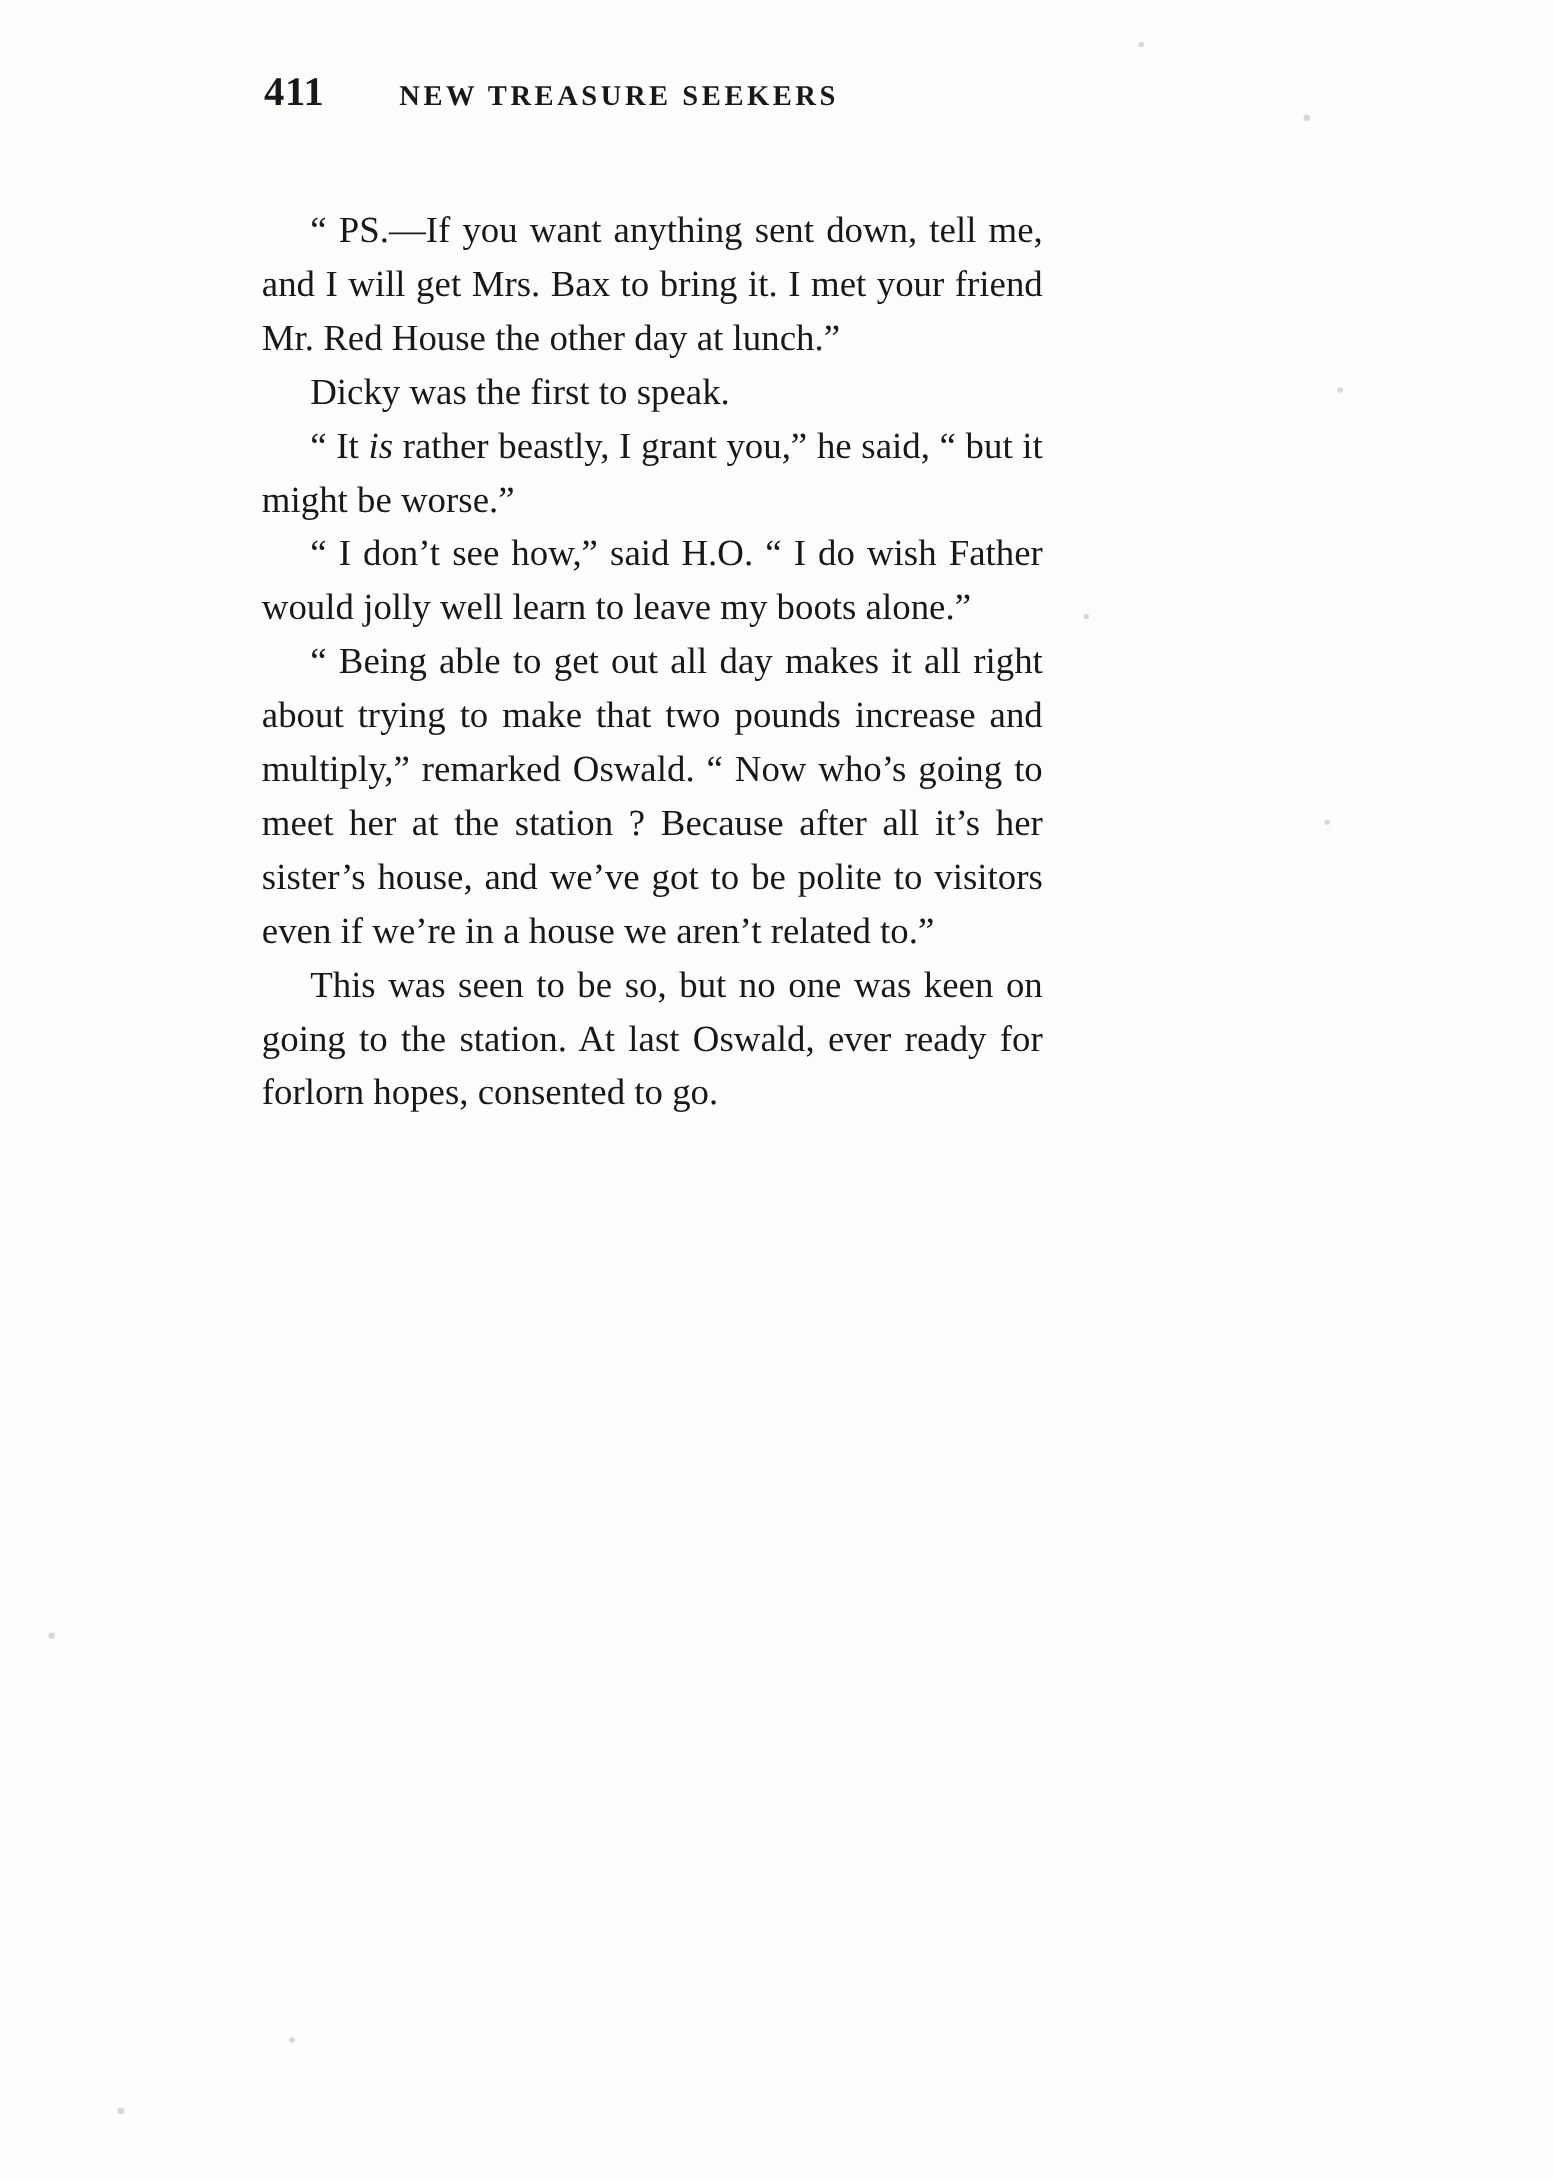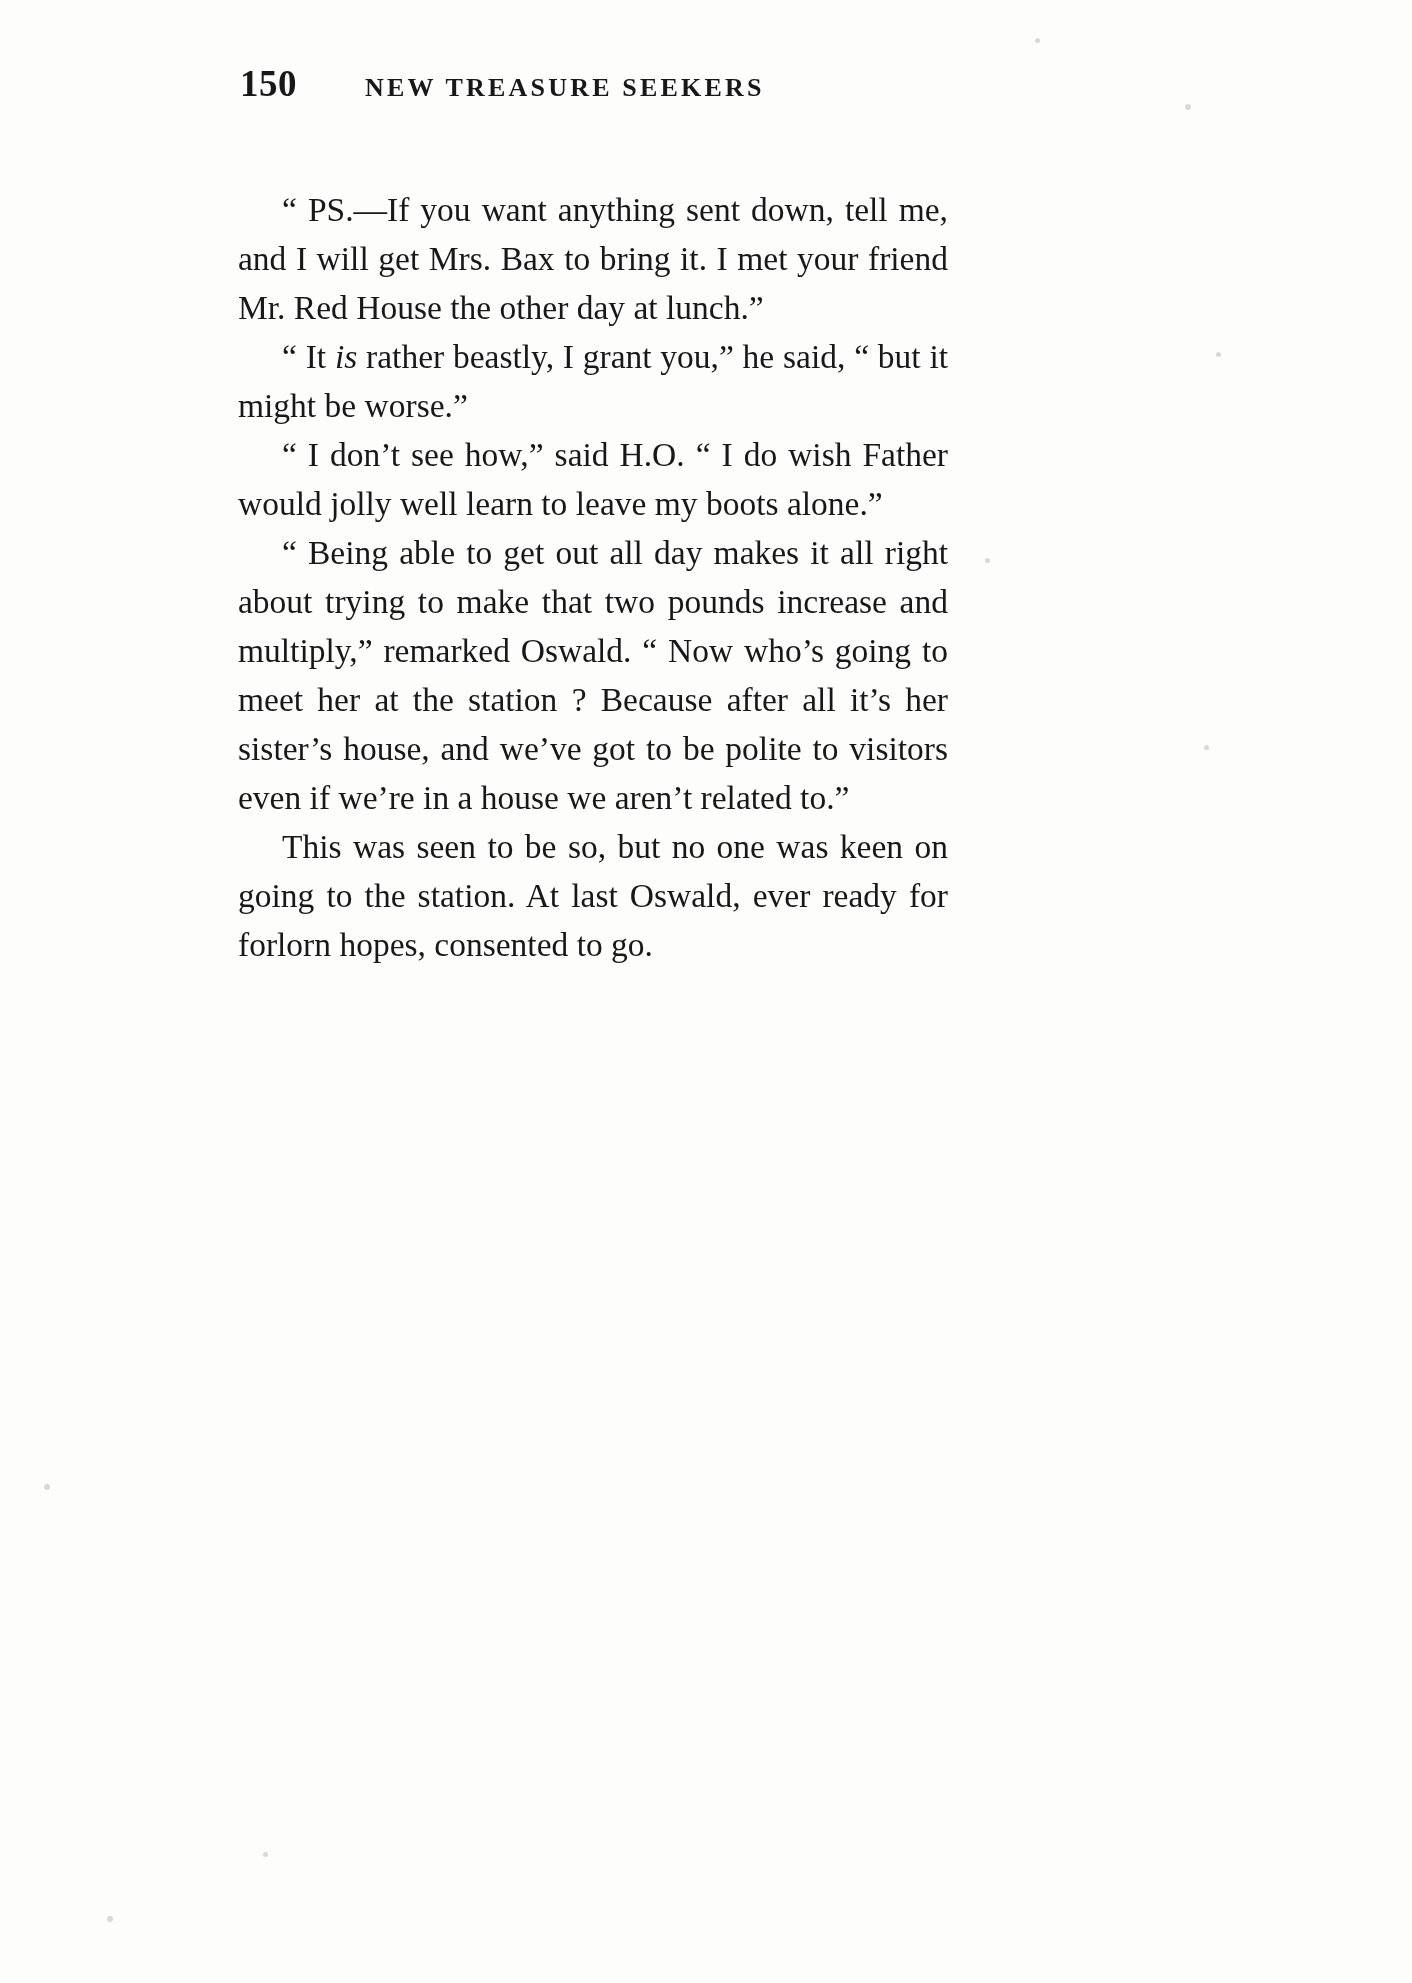--- a/index.html
+++ b/index.html
@@ -72,29 +72,30 @@
     border-radius: 50%;
     opacity: 0.55;
   }
 </style>
 </head>
 <body>
 
 <div class="page">
 
   <div class="header">
-    <span class="folio">150</span>
+    <span class="folio">411</span>
     <span class="running-title">NEW TREASURE SEEKERS</span>
   </div>
 
   <div class="body-col">
 
     <p class="indent">“ PS.—If you want anything sent down, tell me, and I will get Mrs. Bax to bring it.   I met your friend Mr. Red House the other day at lunch.”</p>
 
 
+    <p class="indent">Dicky was the first to speak.</p>
 
     <p class="indent"><span>“ It </span><span class="it">is</span><span> rather beastly, I grant you,” he said, “ but it might be worse.”</span></p>
 
     <p class="indent">“ I don’t see how,” said H.O.   “ I do wish Father would jolly well learn to leave my boots alone.”</p>
 
 
 
     <p class="indent">“ Being able to get out all day makes it all right about trying to make that two pounds increase and multiply,” remarked Oswald. “ Now who’s going to meet her at the station ? Because after all it’s her sister’s house, and we’ve got to be polite to visitors even if we’re in a house we aren’t related to.”</p>
 
     <p class="indent">This was seen to be so, but no one was keen on going to the station.   At last Oswald, ever ready for forlorn hopes, consented to go.</p>

